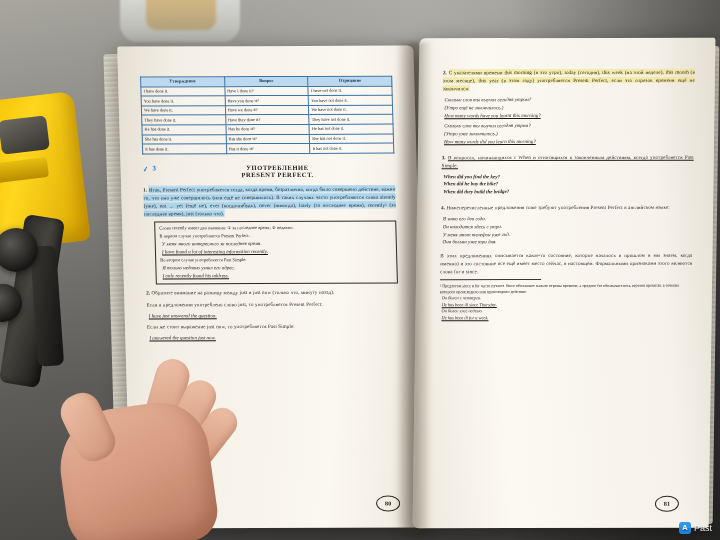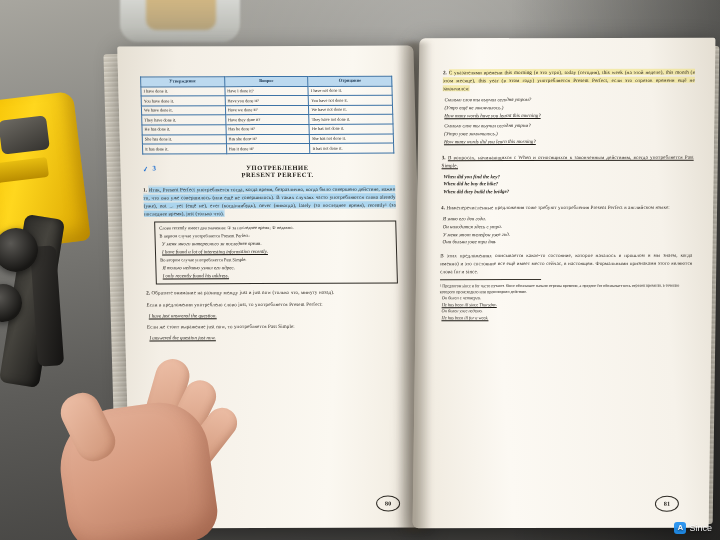--- a/index.html
+++ b/index.html
@@ -472,16 +472,16 @@
   <div class="hand">
     <div class="finger f1"></div>
     <div class="finger f2"></div>
     <div class="finger f3"></div>
     <div class="palm"></div>
     <div class="finger thumb"></div>
   </div>
 
   <div class="watermark">
     <span class="logo">A</span>
-    <span>Since</span>
+    <span>Past</span>
   </div>
 
 </div>
 
 </body></html>

